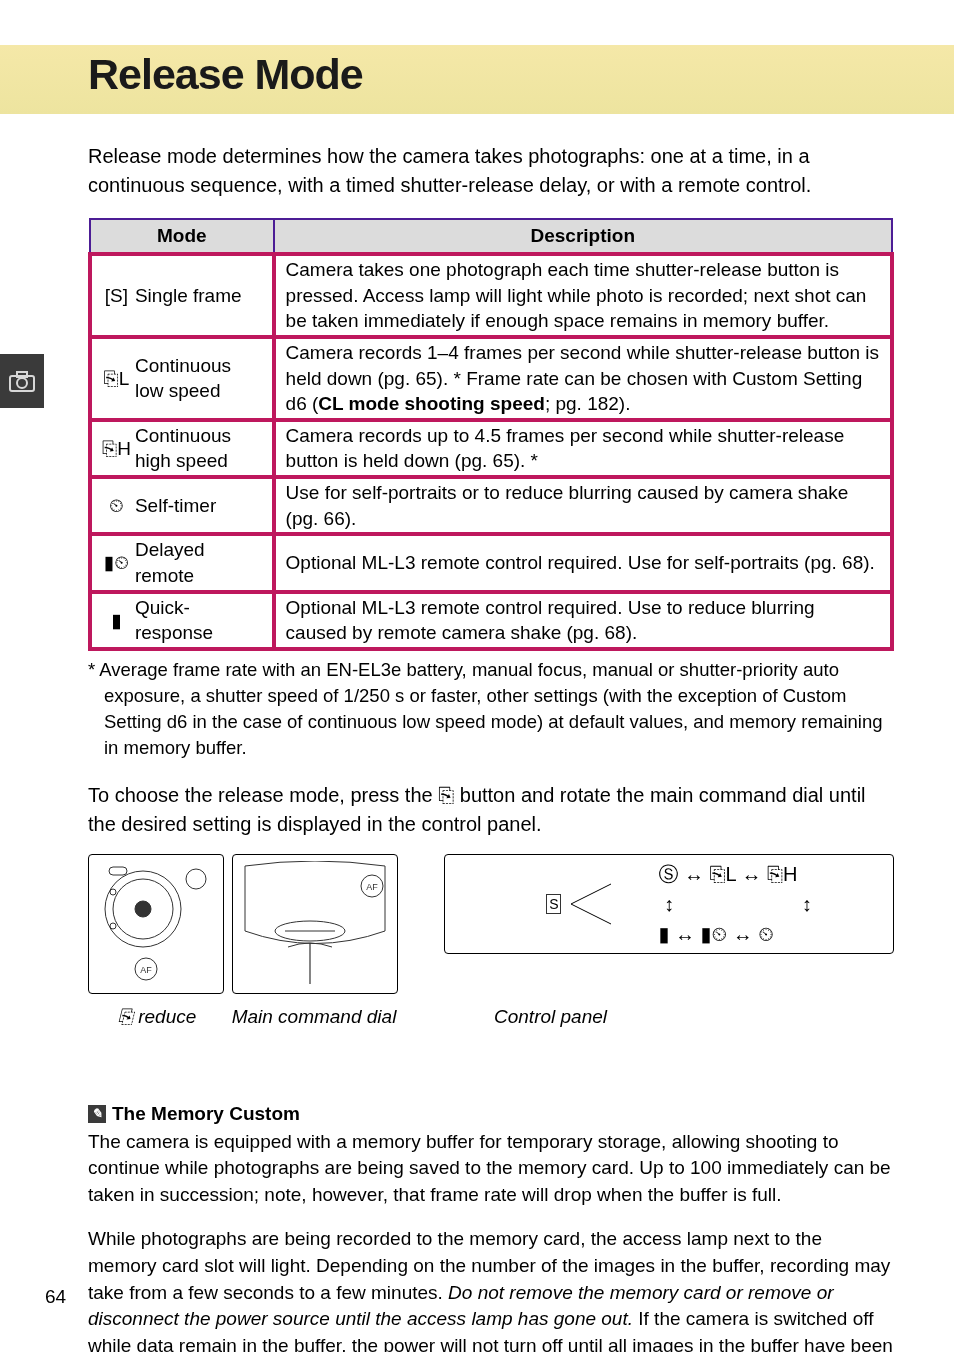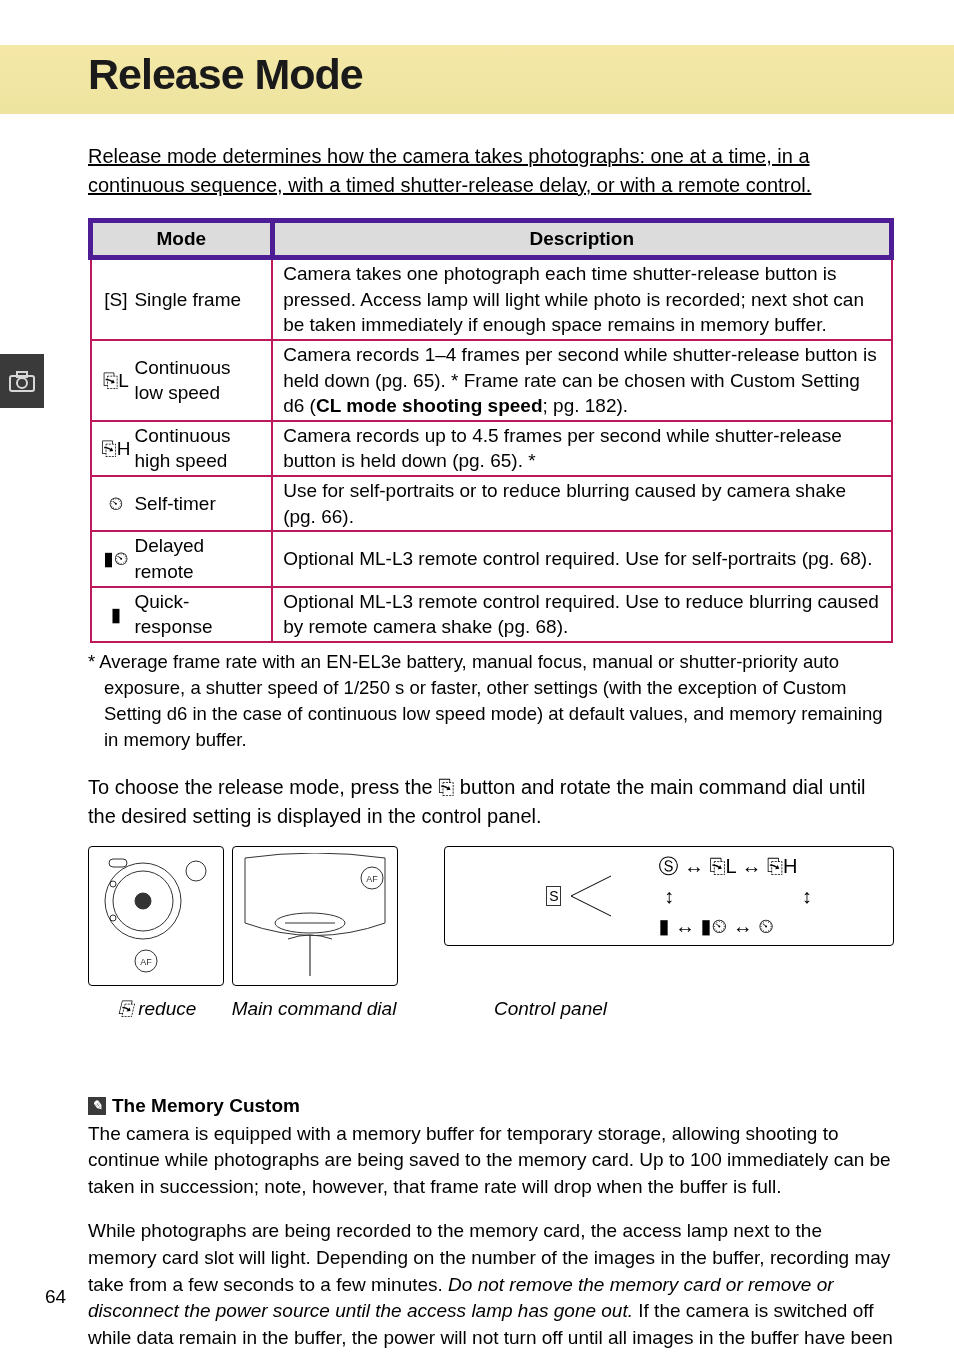--- a/index.html
+++ b/index.html
@@ -24,36 +24,35 @@
     h1 {
       font-size: 43px;
       font-weight: bold;
       color: #1a1a1a;
       letter-spacing: -1px;
     }
     .intro {
       font-size: 20px;
       line-height: 1.45;
       margin-bottom: 18px;
-      text-decoration: underline;
     }
     table {
       width: 100%;
       border-collapse: collapse;
       font-size: 19px;
     }
     th {
       background: #dcdcdc;
-      border: 5px solid #4c1d95;
+      border: 2px solid #4c1d95;
       padding: 5px 8px;
       font-weight: bold;
       text-align: center;
     }
     td {
-      border: 2px solid #be185d;
+      border: 4px solid #be185d;
       padding: 1px 10px;
       vertical-align: middle;
       line-height: 1.35;
     }
     .mode-col { width: 208px; }
     .icon-cell { width: 30px; text-align: center; border-right: none; padding-right: 0; }
     .label-cell { border-left: none; padding-left: 4px; }
     .footnote {
       font-size: 18.5px;
       line-height: 1.4;

